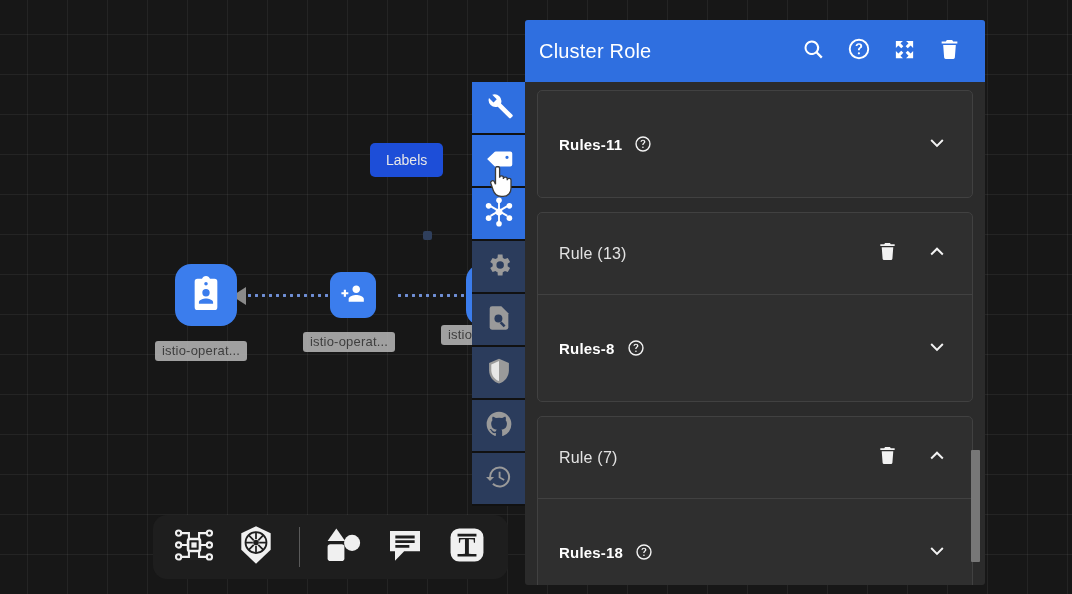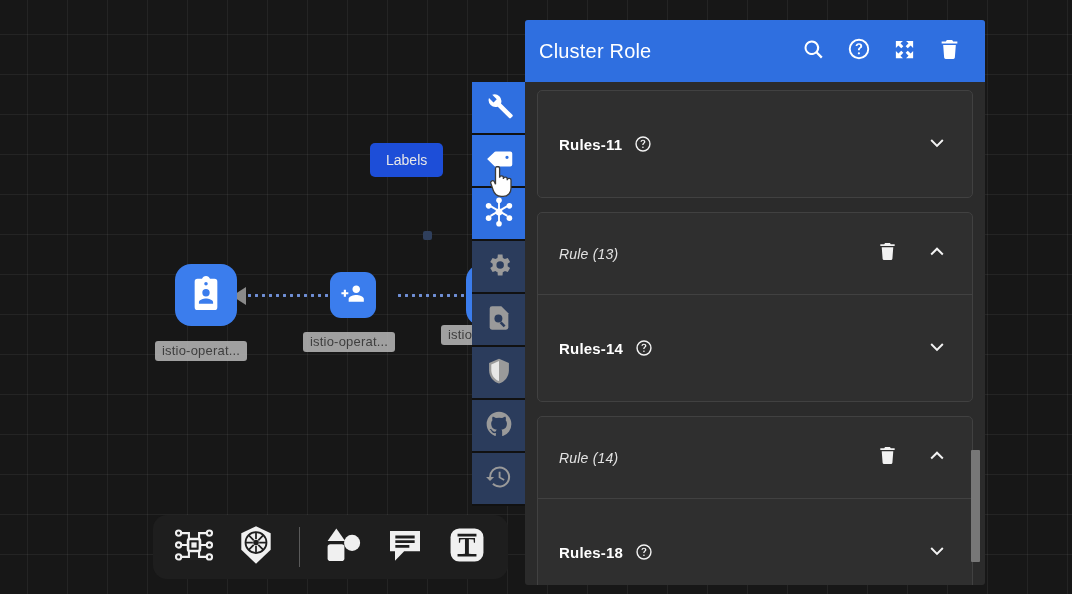--- a/index.html
+++ b/index.html
@@ -146,21 +146,21 @@
     display: flex; align-items: center;
     padding: 0 24px 0 21px;
   }
   .card-row.rules { height: 106px; }
   .card-row.rule  { height: 82px; border-bottom: 1px solid #414141; }
   .card-row.rule:last-child { border-bottom: none; }
   .row-label-bold {
     color: #fff; font-size: 15px; font-weight: bold; letter-spacing: .2px;
   }
   .row-label-plain {
-    color: #e3e3e3; font-size: 14px; letter-spacing: .2px; font-style: italic;
+    color: #e3e3e3; font-size: 16px; letter-spacing: .2px;
   }
   .row-spacer { flex: 1; }
   .row-icons { display: flex; align-items: center; gap: 28px; }
   .help-ico { margin-left: 12px; display: inline-flex; }
   .help-ico svg, .row-icons svg { fill: #f2f2f2; }
 
   .scrollbar-track {
     position: absolute;
     right: 3px; top: 0; bottom: 0;
     width: 10px;
@@ -438,42 +438,42 @@
               </svg>
             </span>
             <span>
               <svg width="22" height="22" viewBox="0 0 24 24">
                 <path d="M17.6 15.6L12 10l-5.6 5.6L4.9 14l7.1-7.1 7.1 7.1z"></path>
               </svg>
             </span>
           </span>
         </div>
         <div class="card-row rules">
-          <span class="row-label-bold">Rules-14</span>
+          <span class="row-label-bold">Rules-8</span>
           <span class="help-ico">
             <svg width="18" height="18" viewBox="0 0 24 24">
               <path d="M12 1.8a10.2 10.2 0 1 0 0 20.4 10.2 10.2 0 0 0 0-20.4zm0 1.9a8.3 8.3 0 1 1 0 16.6 8.3 8.3 0 0 1 0-16.6z"></path>
               <path d="M11.9 6.2c-1.9 0-3.2 1.2-3.3 2.9h1.8c.1-.8.6-1.3 1.5-1.3.8 0 1.4.5 1.4 1.2 0 .6-.3 1-1 1.5-.9.6-1.3 1.2-1.3 2.2v.5h1.8v-.4c0-.7.3-1 1-1.5.9-.6 1.4-1.3 1.4-2.4 0-1.6-1.3-2.7-3.3-2.7z"></path>
               <circle cx="11.9" cy="16.3" r="1.1"></circle>
             </svg>
           </span>
           <span class="row-spacer"></span>
           <span class="row-icons">
             <span>
               <svg width="22" height="22" viewBox="0 0 24 24">
                 <path d="M6.4 9l5.6 5.6L17.6 9l1.5 1.5-7.1 7.1-7.1-7.1z"></path>
               </svg>
             </span>
           </span>
         </div>
       </div>
 
       <div class="card">
         <div class="card-row rule">
-          <span class="row-label-plain">Rule (14)</span>
+          <span class="row-label-plain">Rule (7)</span>
           <span class="row-spacer"></span>
           <span class="row-icons">
             <span>
               <svg width="21" height="21" viewBox="0 0 24 24">
                 <path d="M9.2 2.2h5.6l1 1.4h4.4v2.1H3.8V3.6h4.4z"></path>
                 <path d="M5.4 7.2h13.2l-1 13.2a1.6 1.6 0 0 1-1.6 1.4H8a1.6 1.6 0 0 1-1.6-1.4z"></path>
               </svg>
             </span>
             <span>
               <svg width="22" height="22" viewBox="0 0 24 24">

